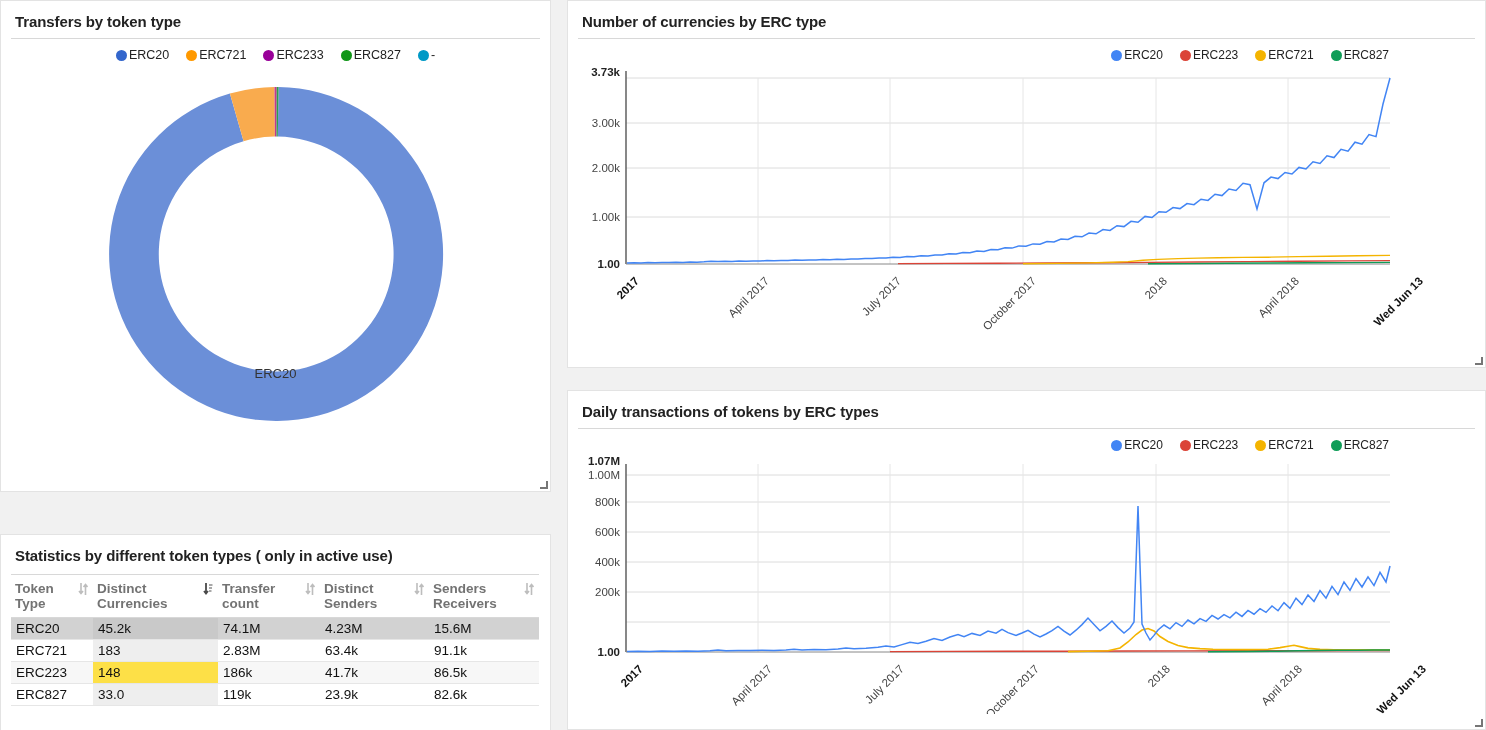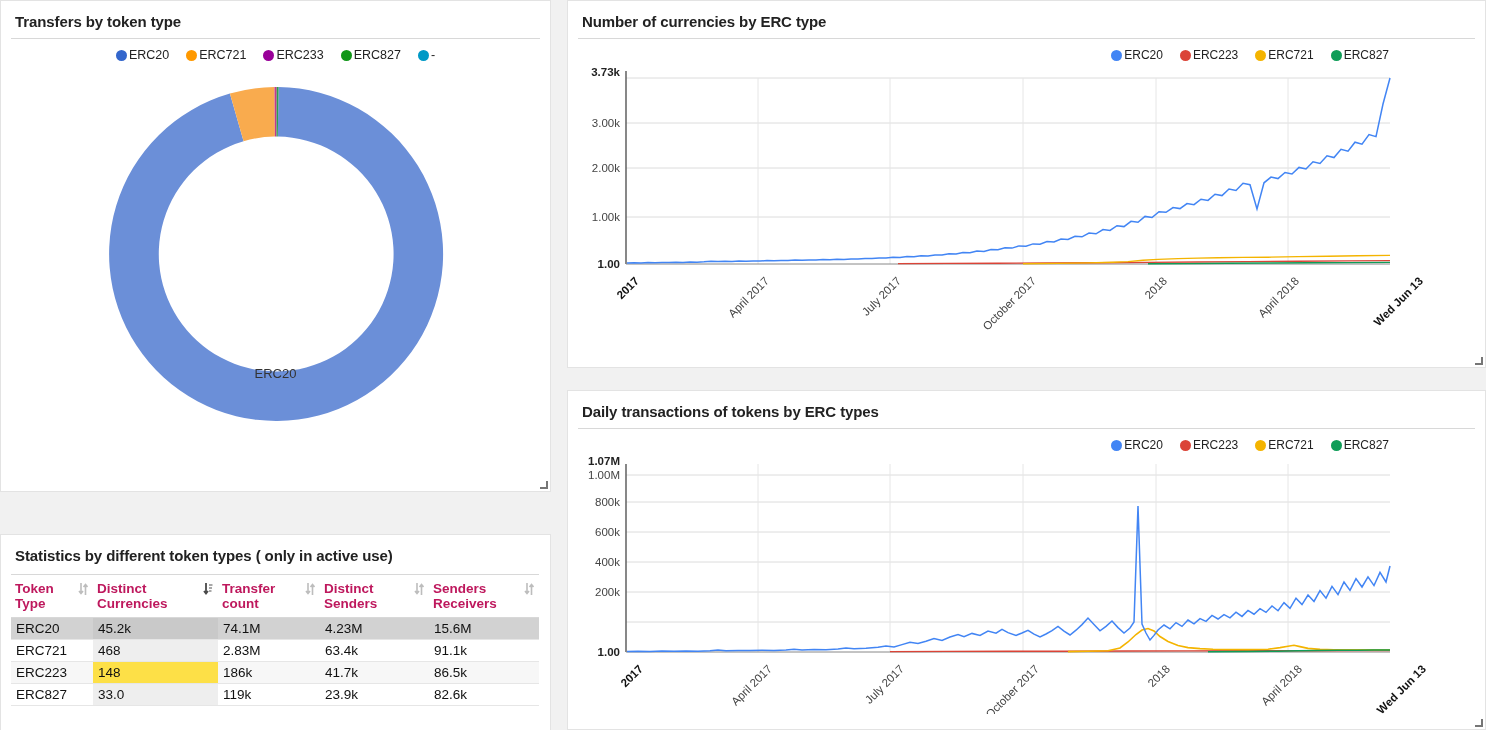--- a/index.html
+++ b/index.html
@@ -69,21 +69,21 @@
     width: 525px;
     margin: 4px 10px 0 10px;
     font-size: 13.5px;
     table-layout: fixed;
   }
   table.stats thead th {
     border-top: 1px solid #d8d8d8;
     border-bottom: 1px solid #d8d8d8;
     padding: 6px 6px 6px 4px;
     font-weight: bold;
-    color: #be185d;
+    color: #737373;
     vertical-align: top;
     text-align: left;
     line-height: 15px;
     position: relative;
   }
   table.stats th .sort {
     position: absolute; right: 5px; top: 7px;
     width: 10px; height: 14px;
   }
   table.stats th .sort svg { display: block; }
@@ -228,21 +228,21 @@
       <tbody>
         <tr class="odd highlight">
           <td>ERC20</td>
           <td class="num sorted">45.2k</td>
           <td class="num">74.1M</td>
           <td class="num">4.23M</td>
           <td class="num">15.6M</td>
         </tr>
         <tr>
           <td>ERC721</td>
-          <td class="num sorted">468</td>
+          <td class="num sorted">183</td>
           <td class="num">2.83M</td>
           <td class="num">63.4k</td>
           <td class="num">91.1k</td>
         </tr>
         <tr class="odd">
           <td>ERC223</td>
           <td class="num sorted">148</td>
           <td class="num">186k</td>
           <td class="num">41.7k</td>
           <td class="num">86.5k</td>

